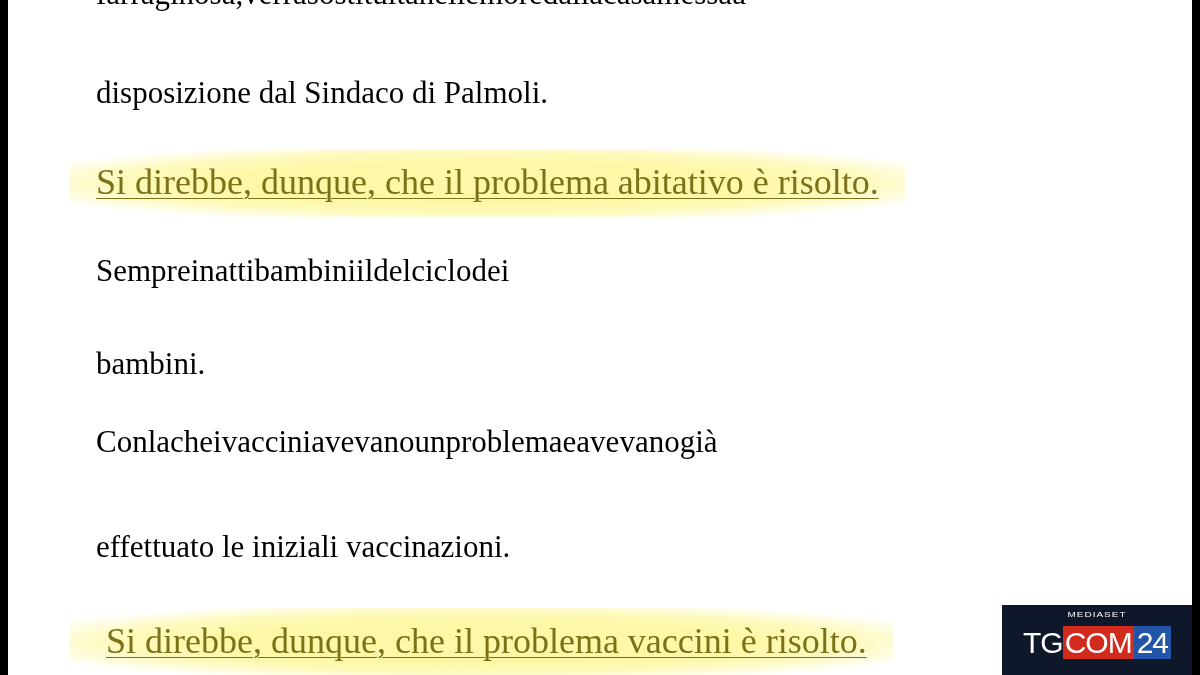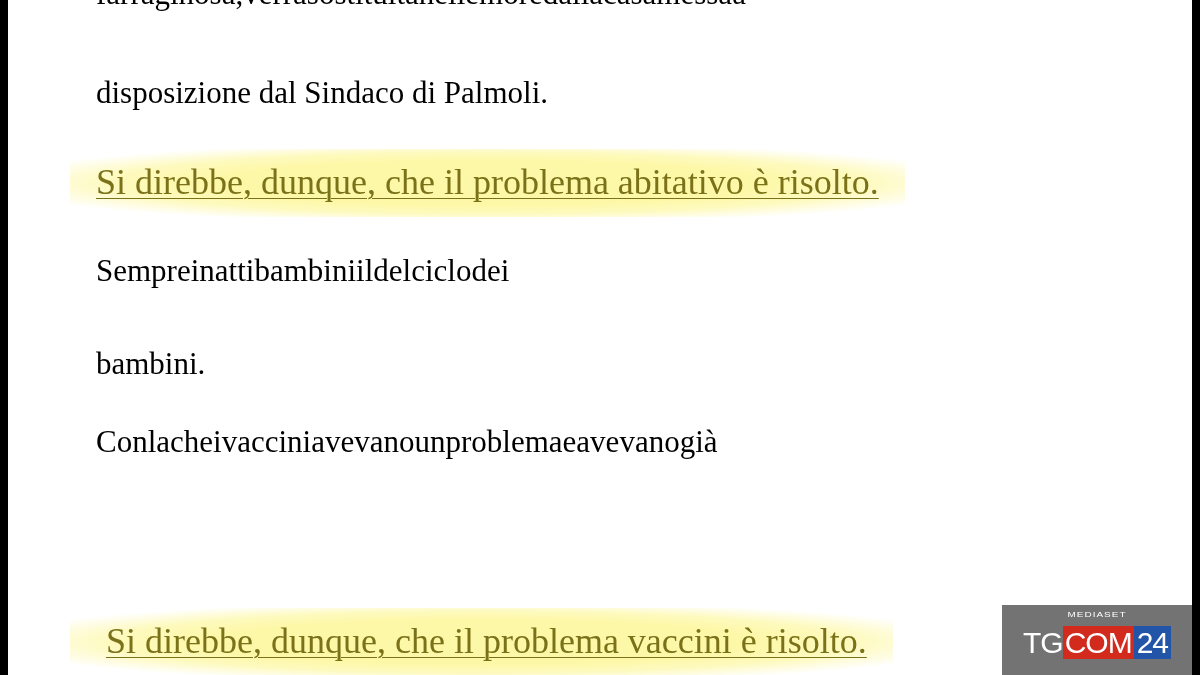--- a/index.html
+++ b/index.html
@@ -80,21 +80,21 @@
     white-space: nowrap;
   }
 
   
   .logo {
     position: absolute;
     right: 8px;
     bottom: 0;
     width: 190px;
     height: 70px;
-    background: #737373;
+    background: #0f172a;
     overflow: hidden;
   }
   .logo-mediaset {
     position: absolute;
     top: 4px;
     left: 0;
     right: 0;
     text-align: center;
     color: #ffffff;
     font-family: "Liberation Sans", sans-serif;
@@ -172,20 +172,21 @@
       <span class="w">i</span>
       <span class="w">vaccini</span>
       <span class="w">avevano</span>
       <span class="w">un</span>
       <span class="w">problema</span>
       <span class="w">e</span>
       <span class="w">avevano</span>
       <span class="w">già</span>
     </div>
 
+    <div class="line" style="top:528px;">effettuato le iniziali vaccinazioni.</div>
 
     <div class="hl" style="top:608px;padding-left:36px;">
       <span class="u">Si direbbe, dunque, che il problema vaccini è risolto.</span>
     </div>
 
   </div>
 
   <div class="logo">
     <div class="logo-mediaset">MEDIASET</div>
     <div class="logo-main">

